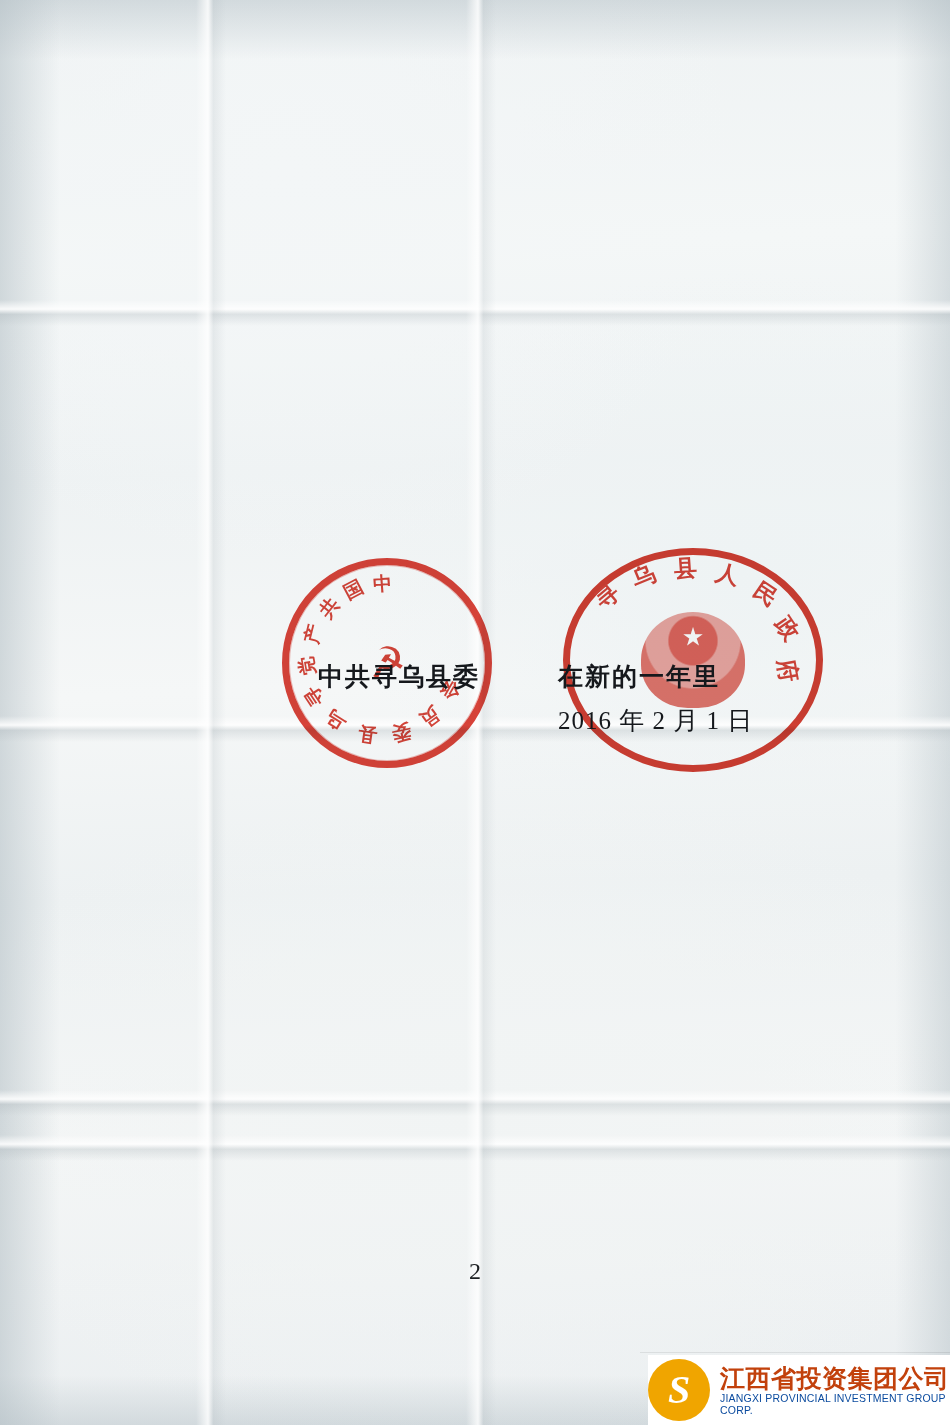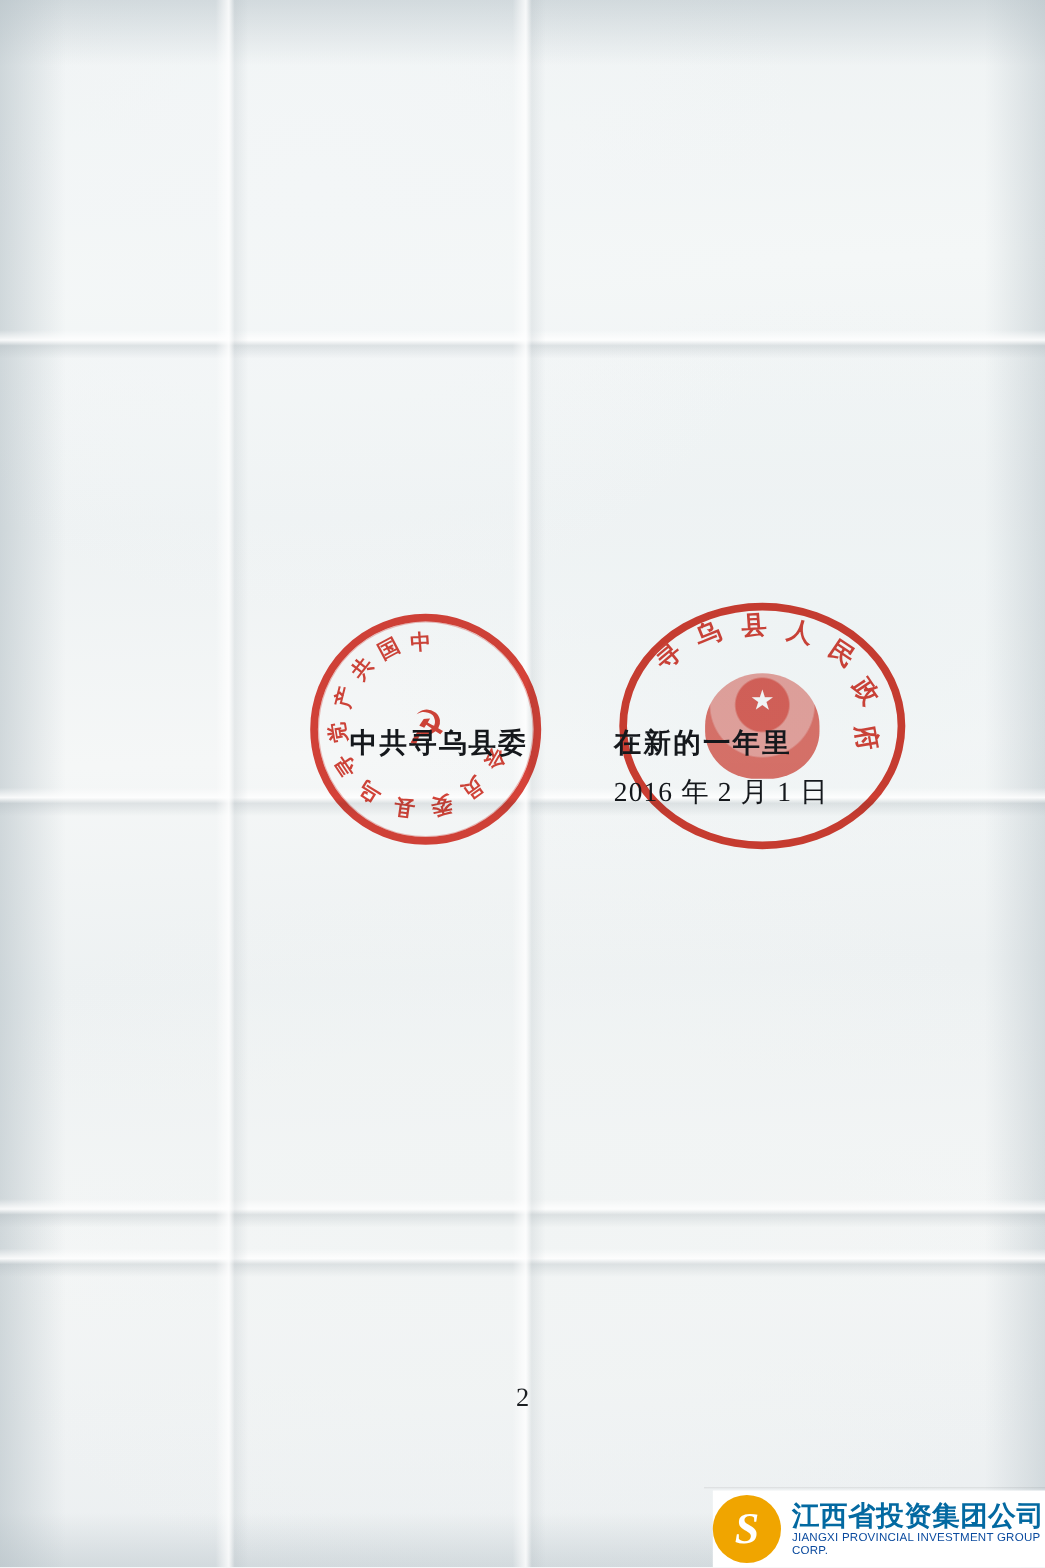--- a/index.html
+++ b/index.html
@@ -218,21 +218,21 @@
     top: 50%;
     transform: translate(-50%, -52%);
     color: #ffffff;
     font-size: 40px;
     font-family: "Liberation Serif", serif;
     font-style: italic;
     font-weight: bold;
   }
   .logo-text { line-height: 1.15; }
   .logo-cn {
-    color: #0369a1;
+    color: #c2410c;
     font-size: 25px;
     font-weight: bold;
     letter-spacing: 0.5px;
     font-family: "Liberation Sans", sans-serif;
   }
   .logo-en {
     color: #0a4a9e;
     font-size: 10.5px;
     letter-spacing: 0.2px;
     margin-top: 0;

